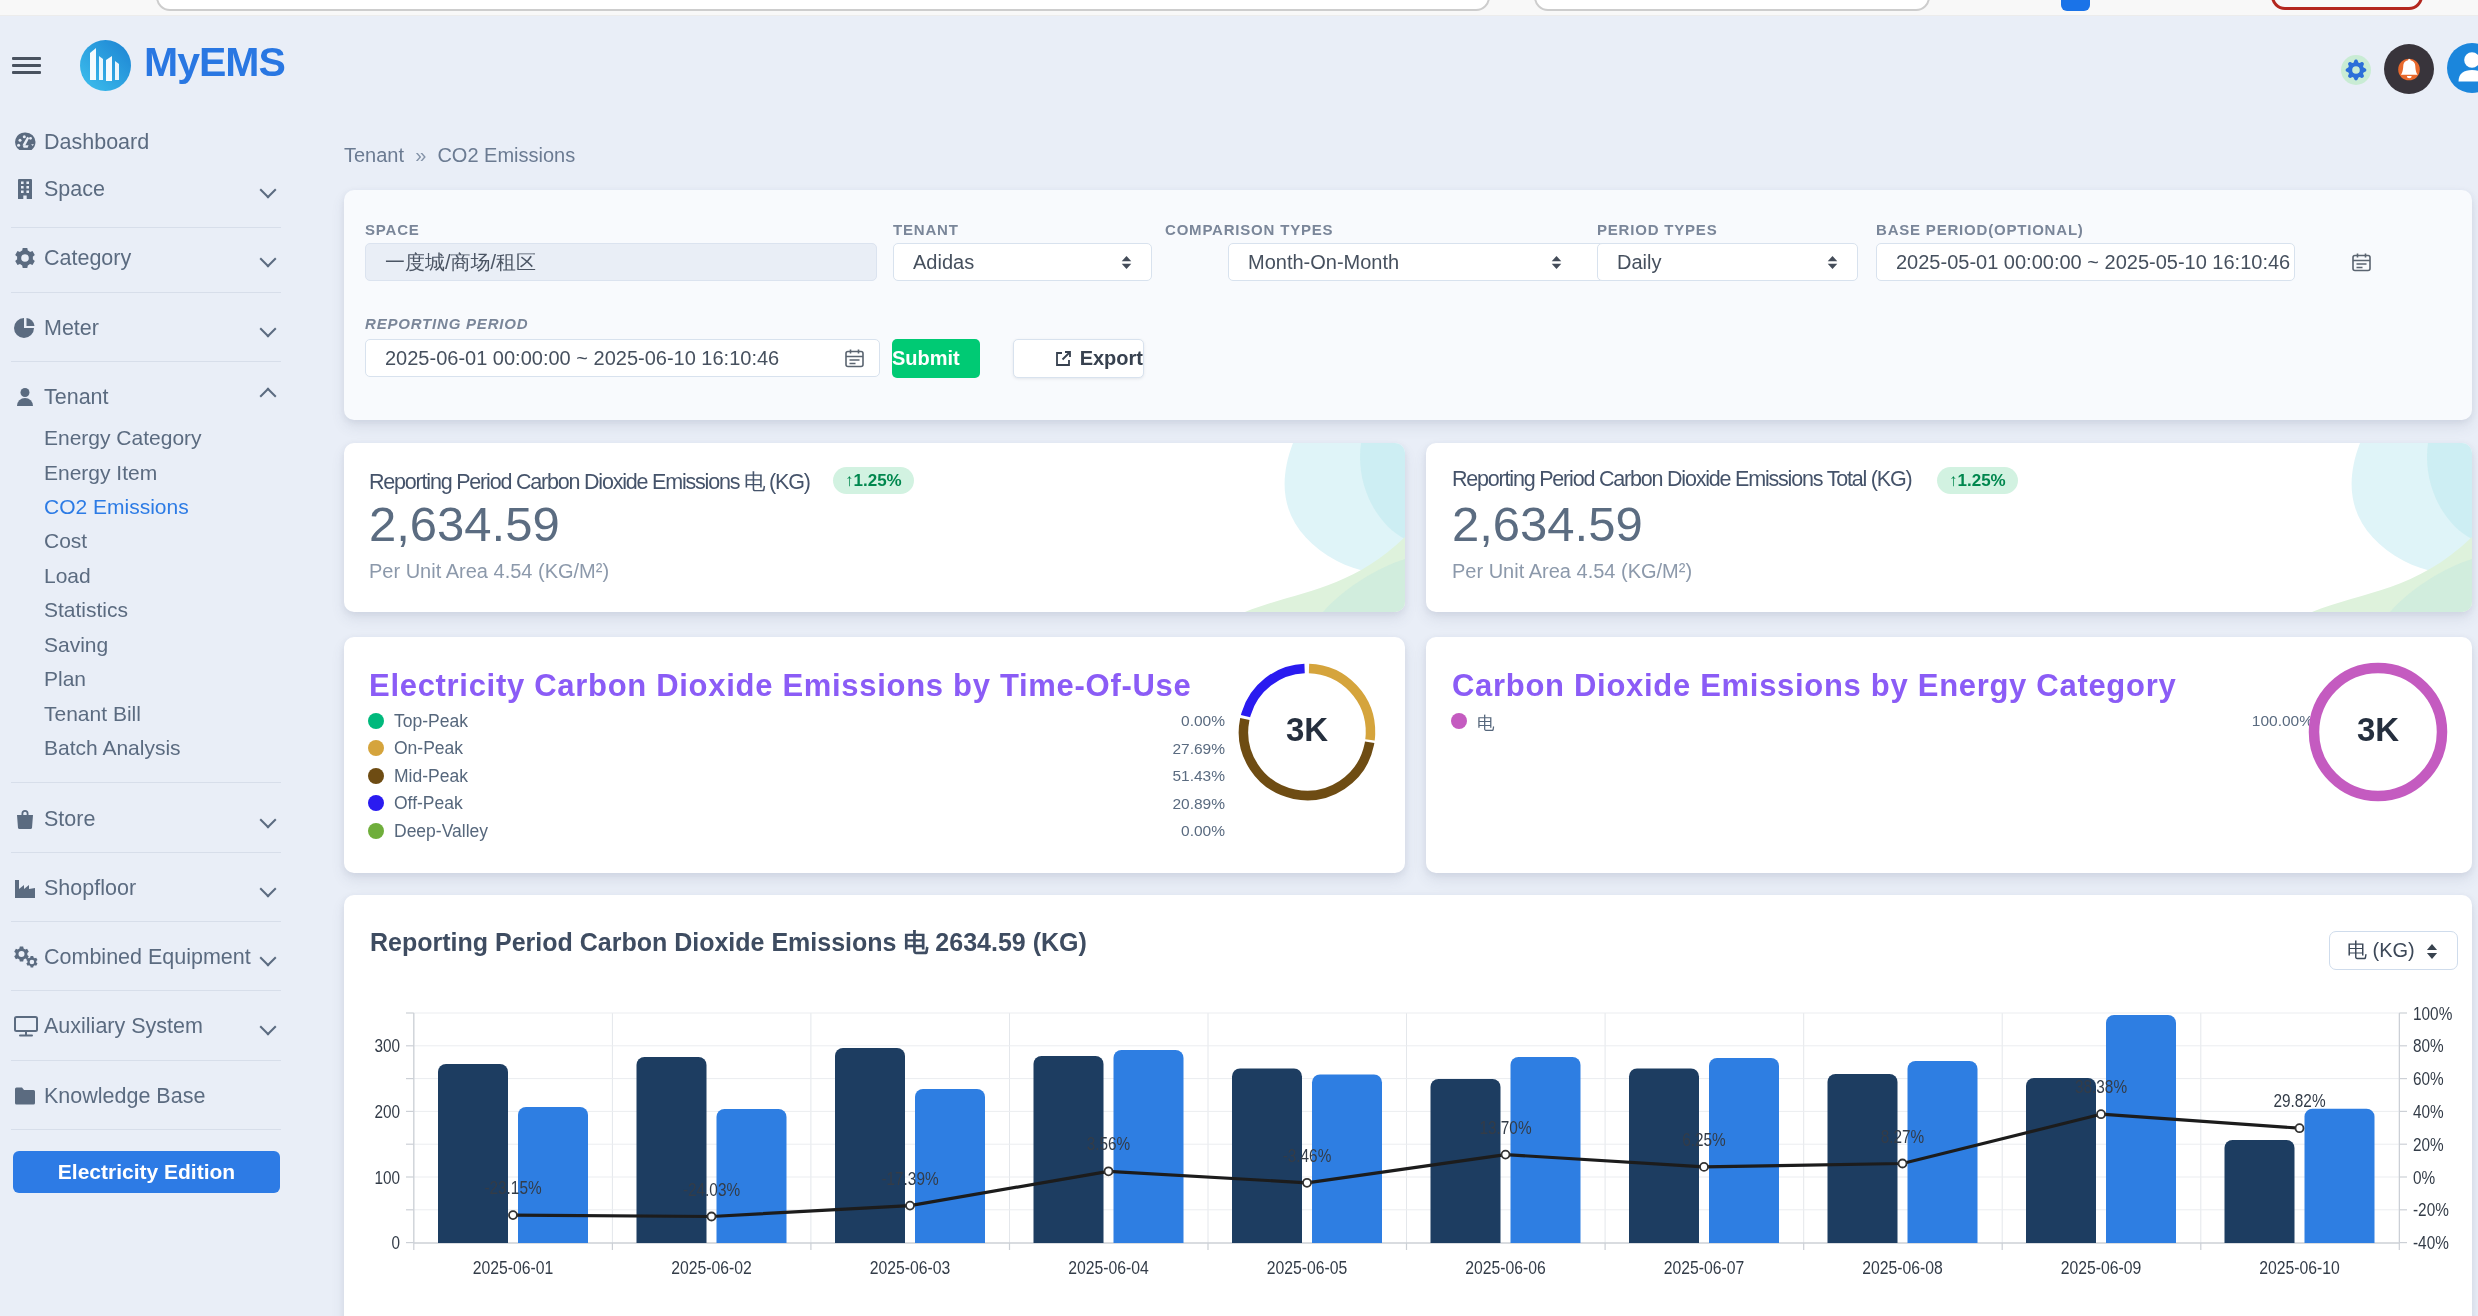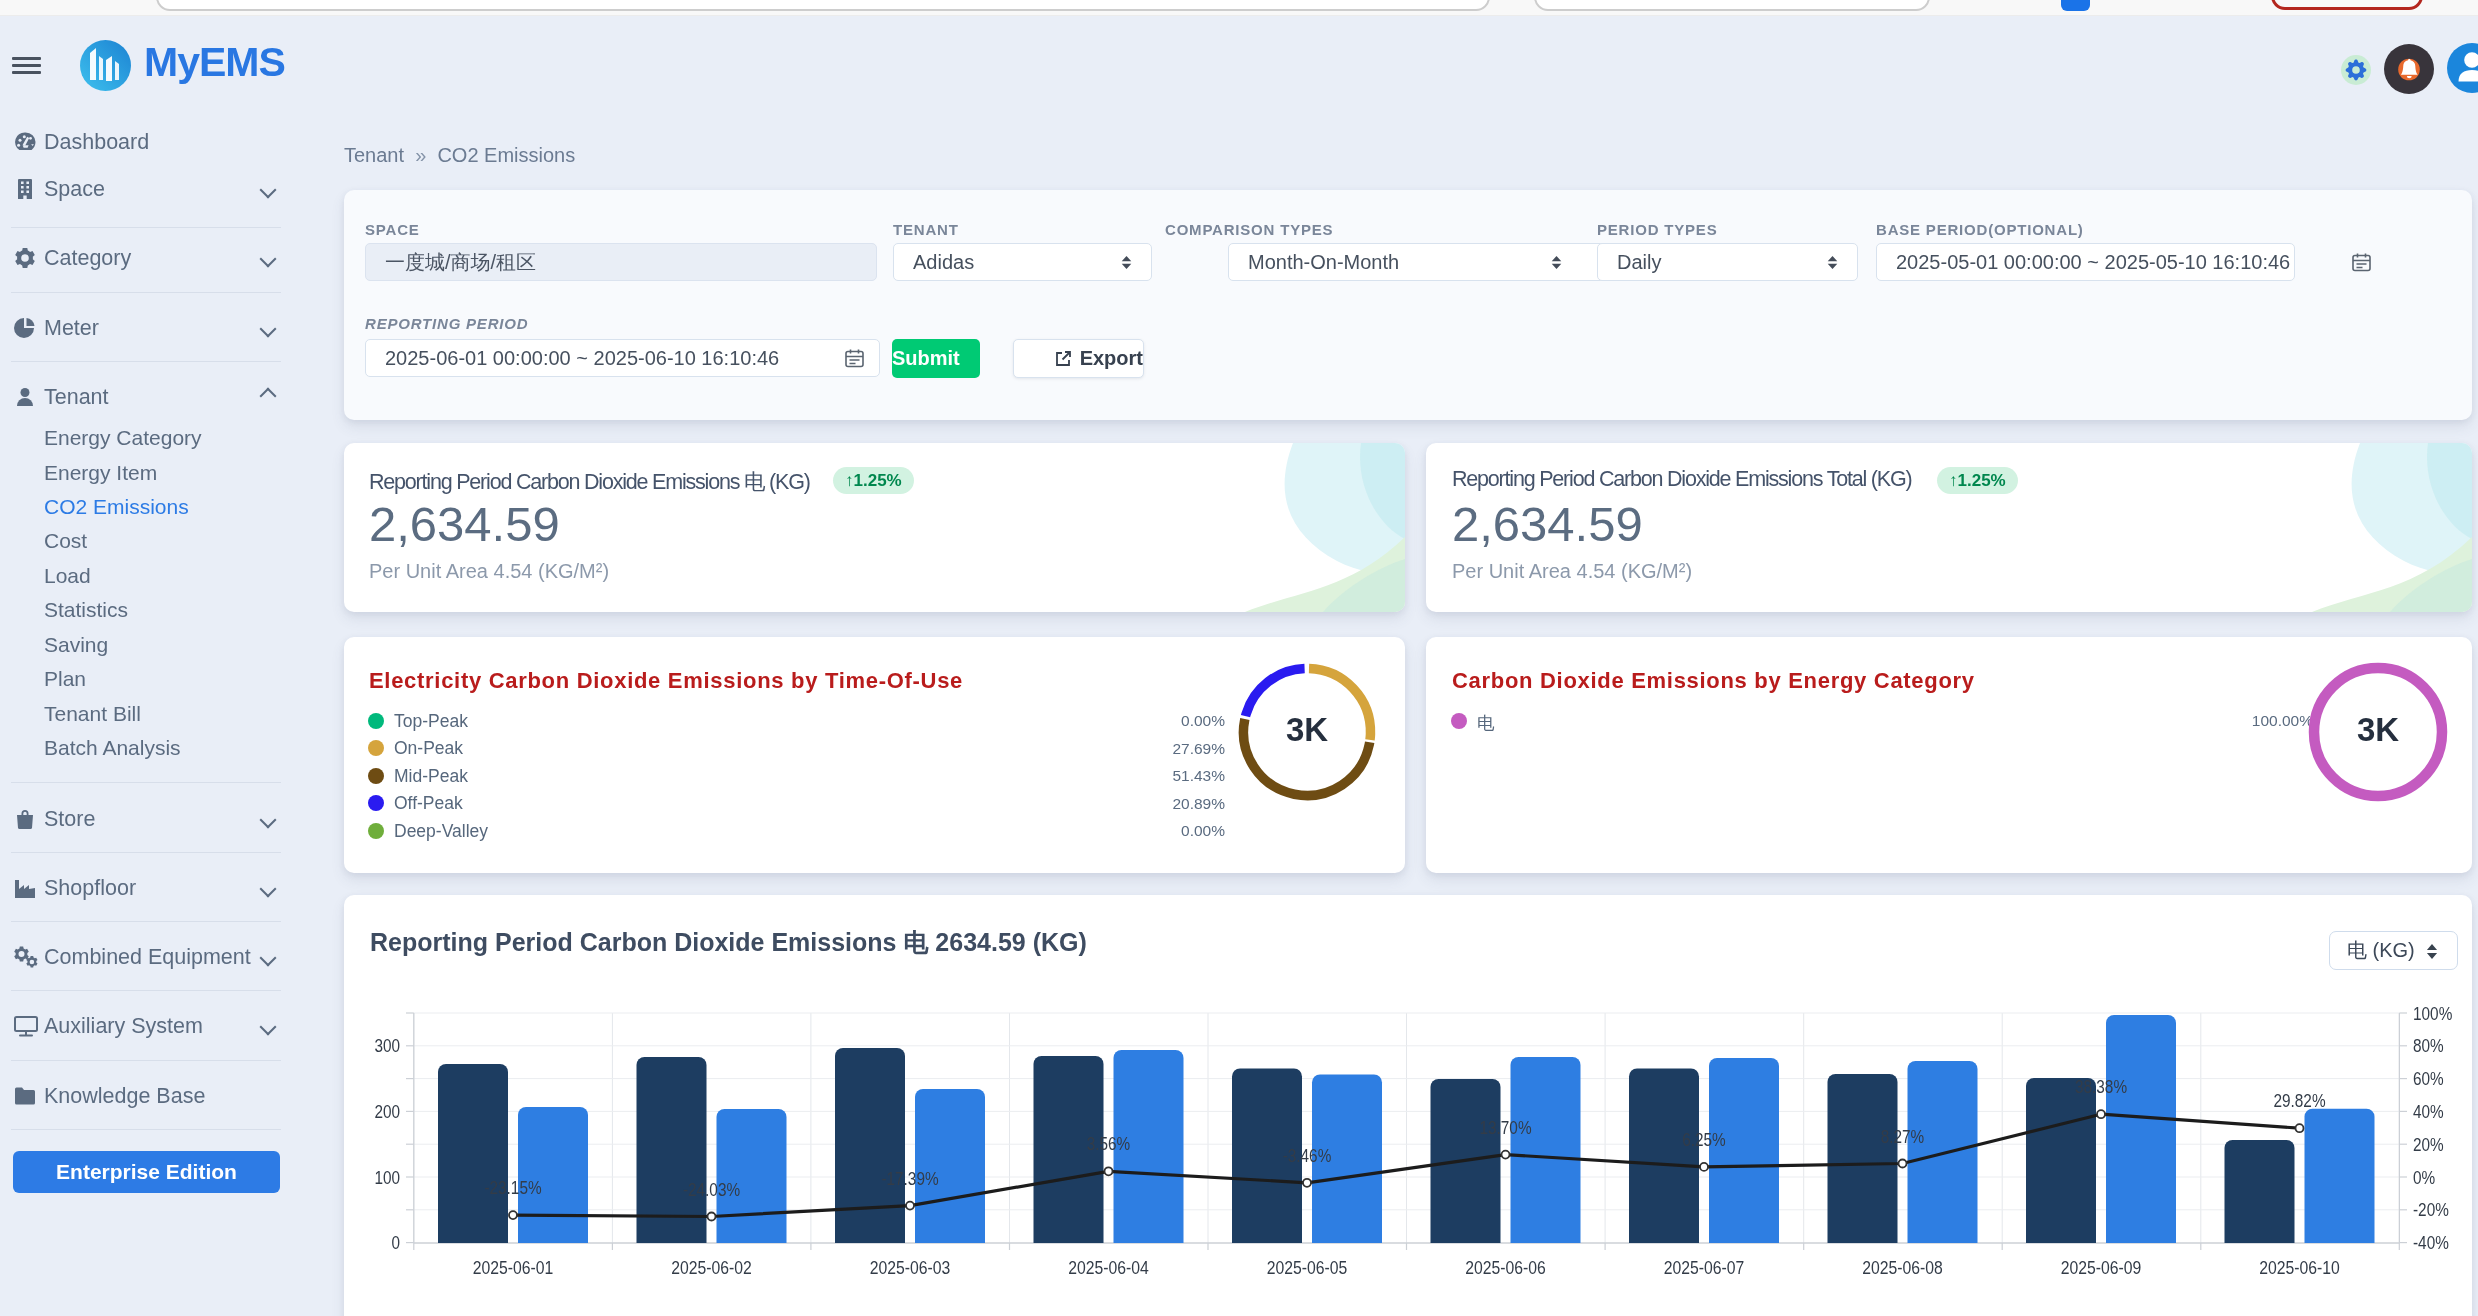--- a/index.html
+++ b/index.html
@@ -25,21 +25,21 @@
   
   .flabel { position:absolute; font-size:15px; font-weight:bold; color:#7a8699; letter-spacing:0.8px; white-space:nowrap; }
   .finput { position:absolute; height:38px; background:#fff; border:1px solid #d8e2ee; border-radius:5px; font-size:20px; color:#46505e; line-height:36px; padding-left:19px; white-space:nowrap; }
   .updn { position:absolute; width:13px; }
   
   .ktitle { position:absolute; font-size:21.5px; font-weight:500; color:#45536a; white-space:nowrap; letter-spacing:-1.2px; }
   .badge { position:absolute; height:27px; border-radius:14px; background:#d2f2e1; color:#00874e; font-size:17px; font-weight:bold; line-height:27px; padding:0 12px; }
   .knum { position:absolute; font-size:49px; color:#5b6c81; letter-spacing:0px; }
   .ksub { position:absolute; font-size:20px; color:#8c99ab; }
   
-  .dtitle { position:absolute; font-size:22px; font-weight:bold; color:#b91c1c; white-space:nowrap; letter-spacing:0.7px; }
+  .dtitle { position:absolute; font-size:31px; font-weight:bold; color:#8b5cf6; white-space:nowrap; letter-spacing:0.7px; }
   .ldot { position:absolute; width:16px; height:16px; border-radius:50%; }
   .ltext { position:absolute; font-size:17.5px; font-weight:500; color:#56677c; white-space:nowrap; }
   .lpct { position:absolute; font-size:15.5px; color:#5a6b80; text-align:right; width:110px; }
   .d3k { position:absolute; font-size:33px; font-weight:bold; color:#252f3e; text-align:center; width:120px; }
 </style>
 </head>
 <body>
 
 <div id="strip">
   <div class="bpill" style="left:156px; width:1334px;"></div>
@@ -179,21 +179,21 @@
 <div class="chev" style="top:1021px;"></div>
 
 <div class="sdiv" style="top:1060px;"></div>
 
 <svg class="micon" style="top:1084px;" width="24" height="24" viewBox="0 0 24 24" fill="#5b6b80">
   <path d="M2 5 a1.5 1.5 0 0 1 1.5-1.5 H9 l2 2.5 h9.5 A1.5 1.5 0 0 1 22 7.5 V19 a1.5 1.5 0 0 1 -1.5 1.5 h-17 A1.5 1.5 0 0 1 2 19 Z"></path>
 </svg>
 <div class="mitem" style="top:1084px;">Knowledge Base</div>
 
 <div class="sdiv" style="top:1129px;"></div>
-<div id="entbtn">Enterprise Edition</div>
+<div id="entbtn">Electricity Edition</div>
 
 <div class="abs" style="left:344px; top:144px; font-size:20px; color:#6b7b92;">Tenant&nbsp; <span style="color:#8493a8;">»</span>&nbsp; CO2 Emissions</div>
 
 <div class="card" style="left:344px; top:190px; width:2128px; height:230px; background:#f8fafd;"></div>
 <div class="flabel" style="left:365px; top:221px;">SPACE</div>
 <div class="finput" style="left:365px; top:243px; width:512px; background:#e9eef6; border-color:#dbe3ef; color:#4b5564;">一度城/商场/租区</div>
 <div class="flabel" style="left:893px; top:221px;">TENANT</div>
 <div class="finput" style="left:893px; top:243px; width:259px;">Adidas</div>
 <svg class="updn" style="left:1120px; top:256px;" height="13" viewBox="0 0 13 15">
     <path d="M6.5 0 L12 6 H1 Z M6.5 15 L1 9 H12 Z" fill="#444c59"></path>

